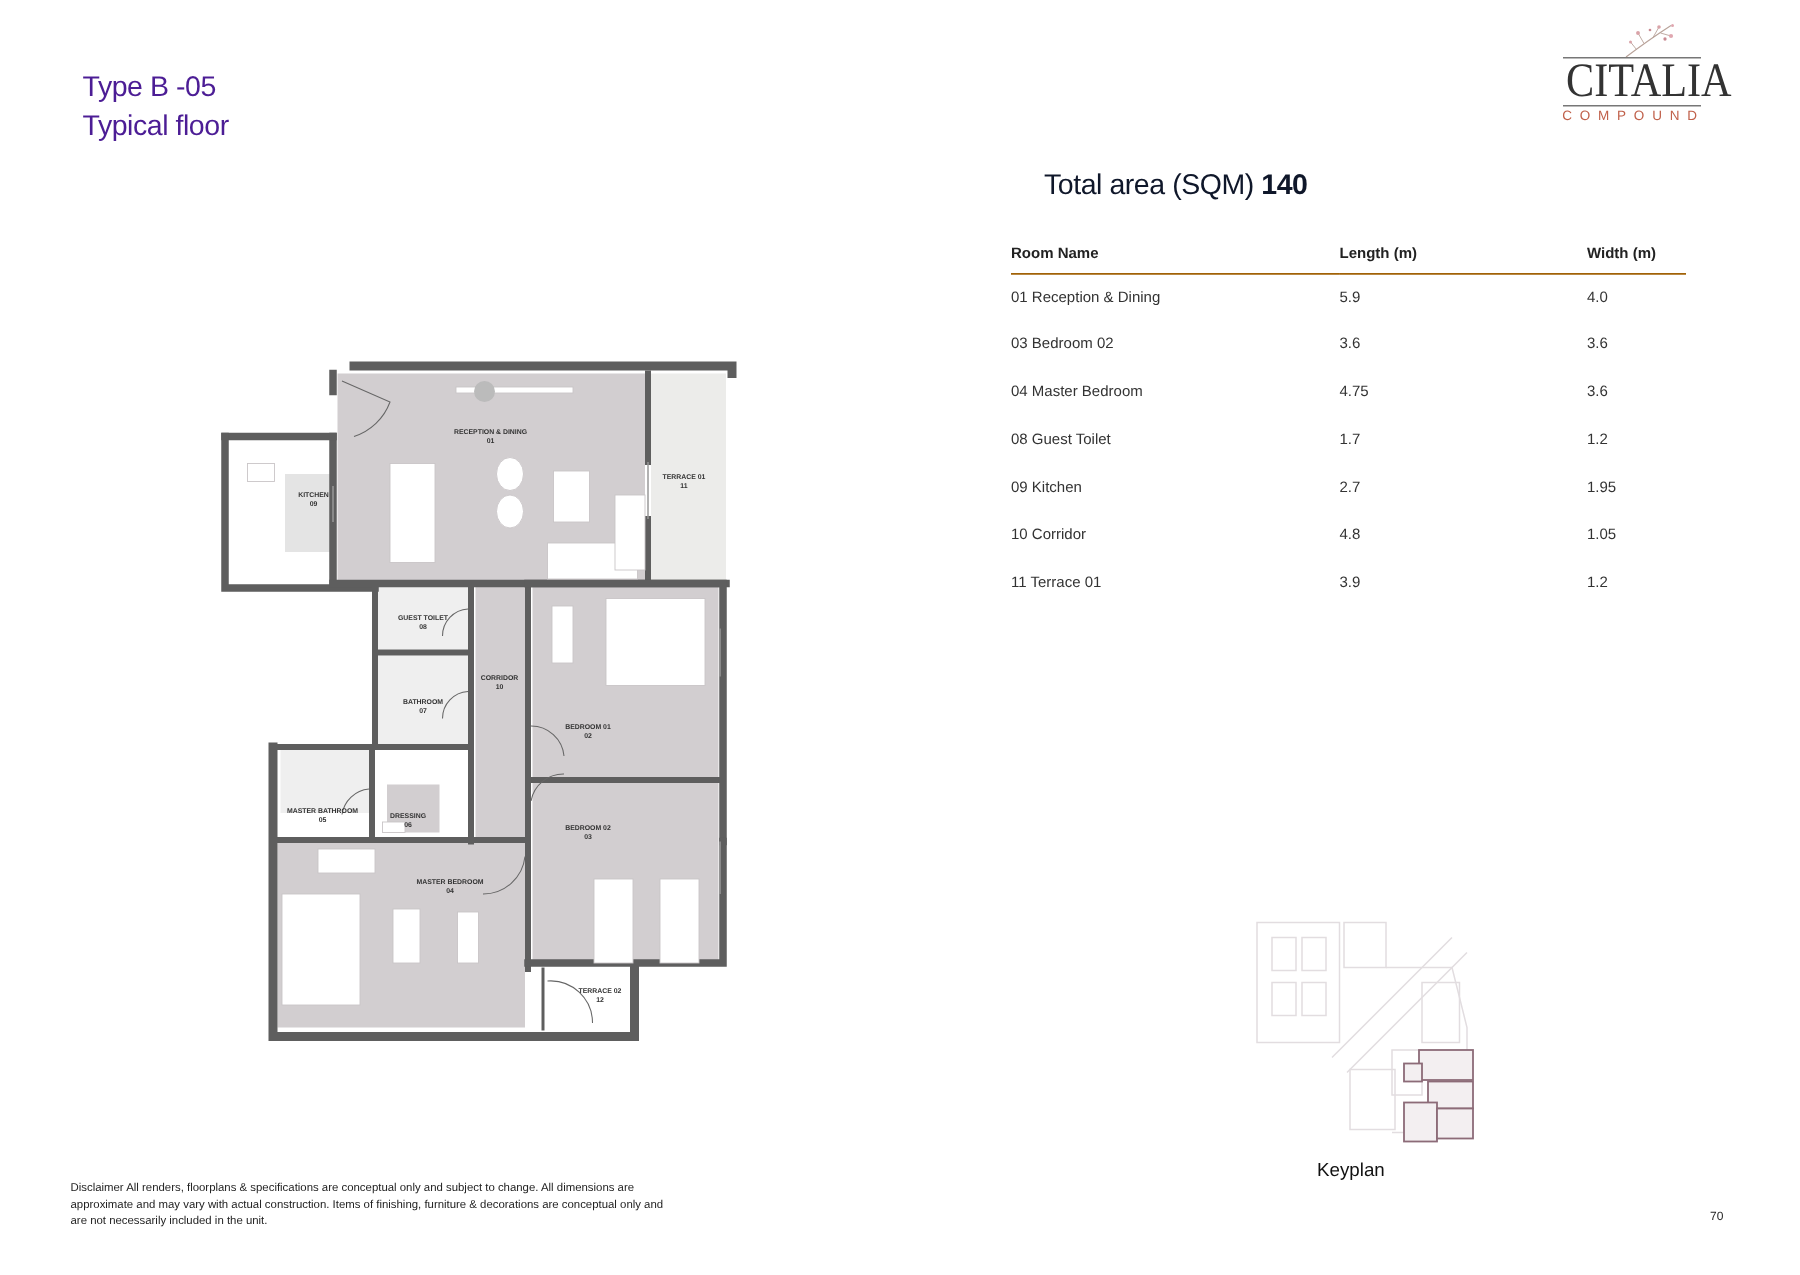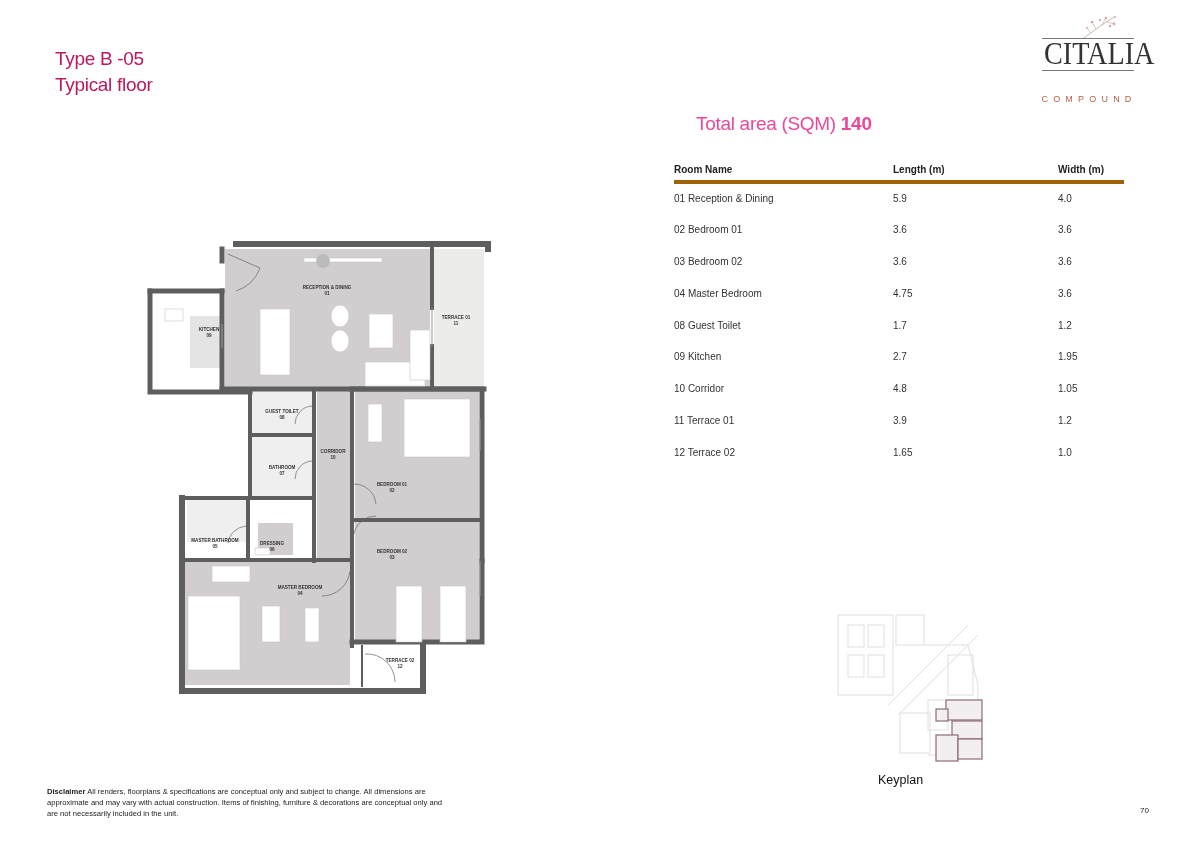--- a/index.html
+++ b/index.html
@@ -1,46 +1,46 @@
 <!DOCTYPE html>
 <html><head>
 <meta charset="utf-8">
 <style>
   * { box-sizing: border-box; margin: 0; padding: 0; }
   html, body { width: 1200px; height: 850px; background: #ffffff; overflow: hidden; }
   body { position: relative; font-family: "Liberation Sans", sans-serif; color: #1a1a1a; }
 
   .title-block { position: absolute; left: 55px; top: 46px; }
-  .title-line { font-size: 19px; line-height: 26px; color: #be185d; letter-spacing: -0.3px; }
+  .title-line { font-size: 19px; line-height: 26px; color: #4c1d95; letter-spacing: -0.3px; }
 
   .logo { position: absolute; left: 1038px; top: 14px; width: 100px; height: 70px; }
   .logo-branch { position: absolute; left: 42px; top: 0; width: 40px; height: 26px; }
   .logo-rule { position: absolute; left: 4px; width: 92px; height: 1px; background: #777; }
   .logo-word { position: absolute; left: 0; top: 22px; width: 100px; text-align: center;
                font-family: "Liberation Serif", serif; font-size: 32px; line-height: 34px;
                color: #333; letter-spacing: 0px; transform: scaleX(0.88); transform-origin: center; }
   .logo-sub { position: absolute; left: 2px; top: 58px; width: 98px; text-align: center;
-              font-size: 9px; letter-spacing: 5.2px; color: #c0604a; margin-top: 22px; }
-
-  .total-area { position: absolute; left: 696px; top: 113px; font-size: 19px; color: #ec4899; letter-spacing: -0.3px; }
+              font-size: 9px; letter-spacing: 5.2px; color: #c0604a; }
+
+  .total-area { position: absolute; left: 696px; top: 113px; font-size: 19px; color: #0f172a; letter-spacing: -0.3px; }
   .total-area b { font-weight: bold; }
 
   .room-table { position: absolute; left: 674px; top: 158px; width: 450px; border-collapse: collapse; }
   .room-table th { font-size: 10px; font-weight: bold; text-align: left; color: #222; height: 24px; vertical-align: middle;
-                   border-bottom: 4px solid #a16207; }
+                   border-bottom: 1px solid #a16207; }
   .room-table td { font-size: 10px; color: #333; height: 31.8px; vertical-align: middle; }
   .col-name { width: 219px; }
   .col-len { width: 165px; }
 
   .floorplan { position: absolute; left: 140px; top: 236px; width: 360px; height: 460px; }
   .keyplan { position: absolute; left: 828px; top: 605px; width: 160px; height: 160px; }
   .keyplan-label { position: absolute; left: 878px; top: 773px; font-size: 12.5px; color: #111; text-align: right; }
 
   .disclaimer { position: absolute; left: 47px; top: 786px; width: 400px; font-size: 7.6px; line-height: 11px; color: #222; }
-  .disclaimer b { font-weight: bold; margin-top: 13px; }
+  .disclaimer b { font-weight: normal; margin-top: 13px; }
   .page-number { position: absolute; left: 1140px; top: 806px; font-size: 8px; color: #222; }
 
   .plan-label { font-family: "Liberation Sans", sans-serif; font-size: 4.6px; font-weight: bold; fill: #333; }
 </style>
 </head>
 <body>
 
 <div class="title-block">
   <div class="title-line">Type B -05</div>
   <div class="title-line">Typical floor</div>
@@ -77,25 +77,20 @@
       <th>Width (m)</th>
     </tr>
   </thead>
   <tbody>
     <tr>
         <td>01 Reception &amp; Dining</td>
         <td>5.9</td>
         <td>4.0</td>
       </tr>
     <tr>
-        <td>02 Bedroom 01</td>
-        <td>3.6</td>
-        <td>3.6</td>
-      </tr>
-    <tr>
         <td>03 Bedroom 02</td>
         <td>3.6</td>
         <td>3.6</td>
       </tr>
     <tr>
         <td>04 Master Bedroom</td>
         <td>4.75</td>
         <td>3.6</td>
       </tr>
     <tr>
@@ -110,25 +105,20 @@
       </tr>
     <tr>
         <td>10 Corridor</td>
         <td>4.8</td>
         <td>1.05</td>
       </tr>
     <tr>
         <td>11 Terrace 01</td>
         <td>3.9</td>
         <td>1.2</td>
-      </tr>
-    <tr>
-        <td>12 Terrace 02</td>
-        <td>1.65</td>
-        <td>1.0</td>
       </tr>
   </tbody>
 </table>
 
 <svg class="floorplan" viewBox="0 0 360 460">
 
   <g>
     <rect x="85" y="13" width="205" height="138" fill="#d2ced0"></rect>
     <rect x="294" y="13" width="50" height="138" fill="#ececea"></rect>
     <rect x="12" y="57" width="70" height="96" fill="#ffffff"></rect>

